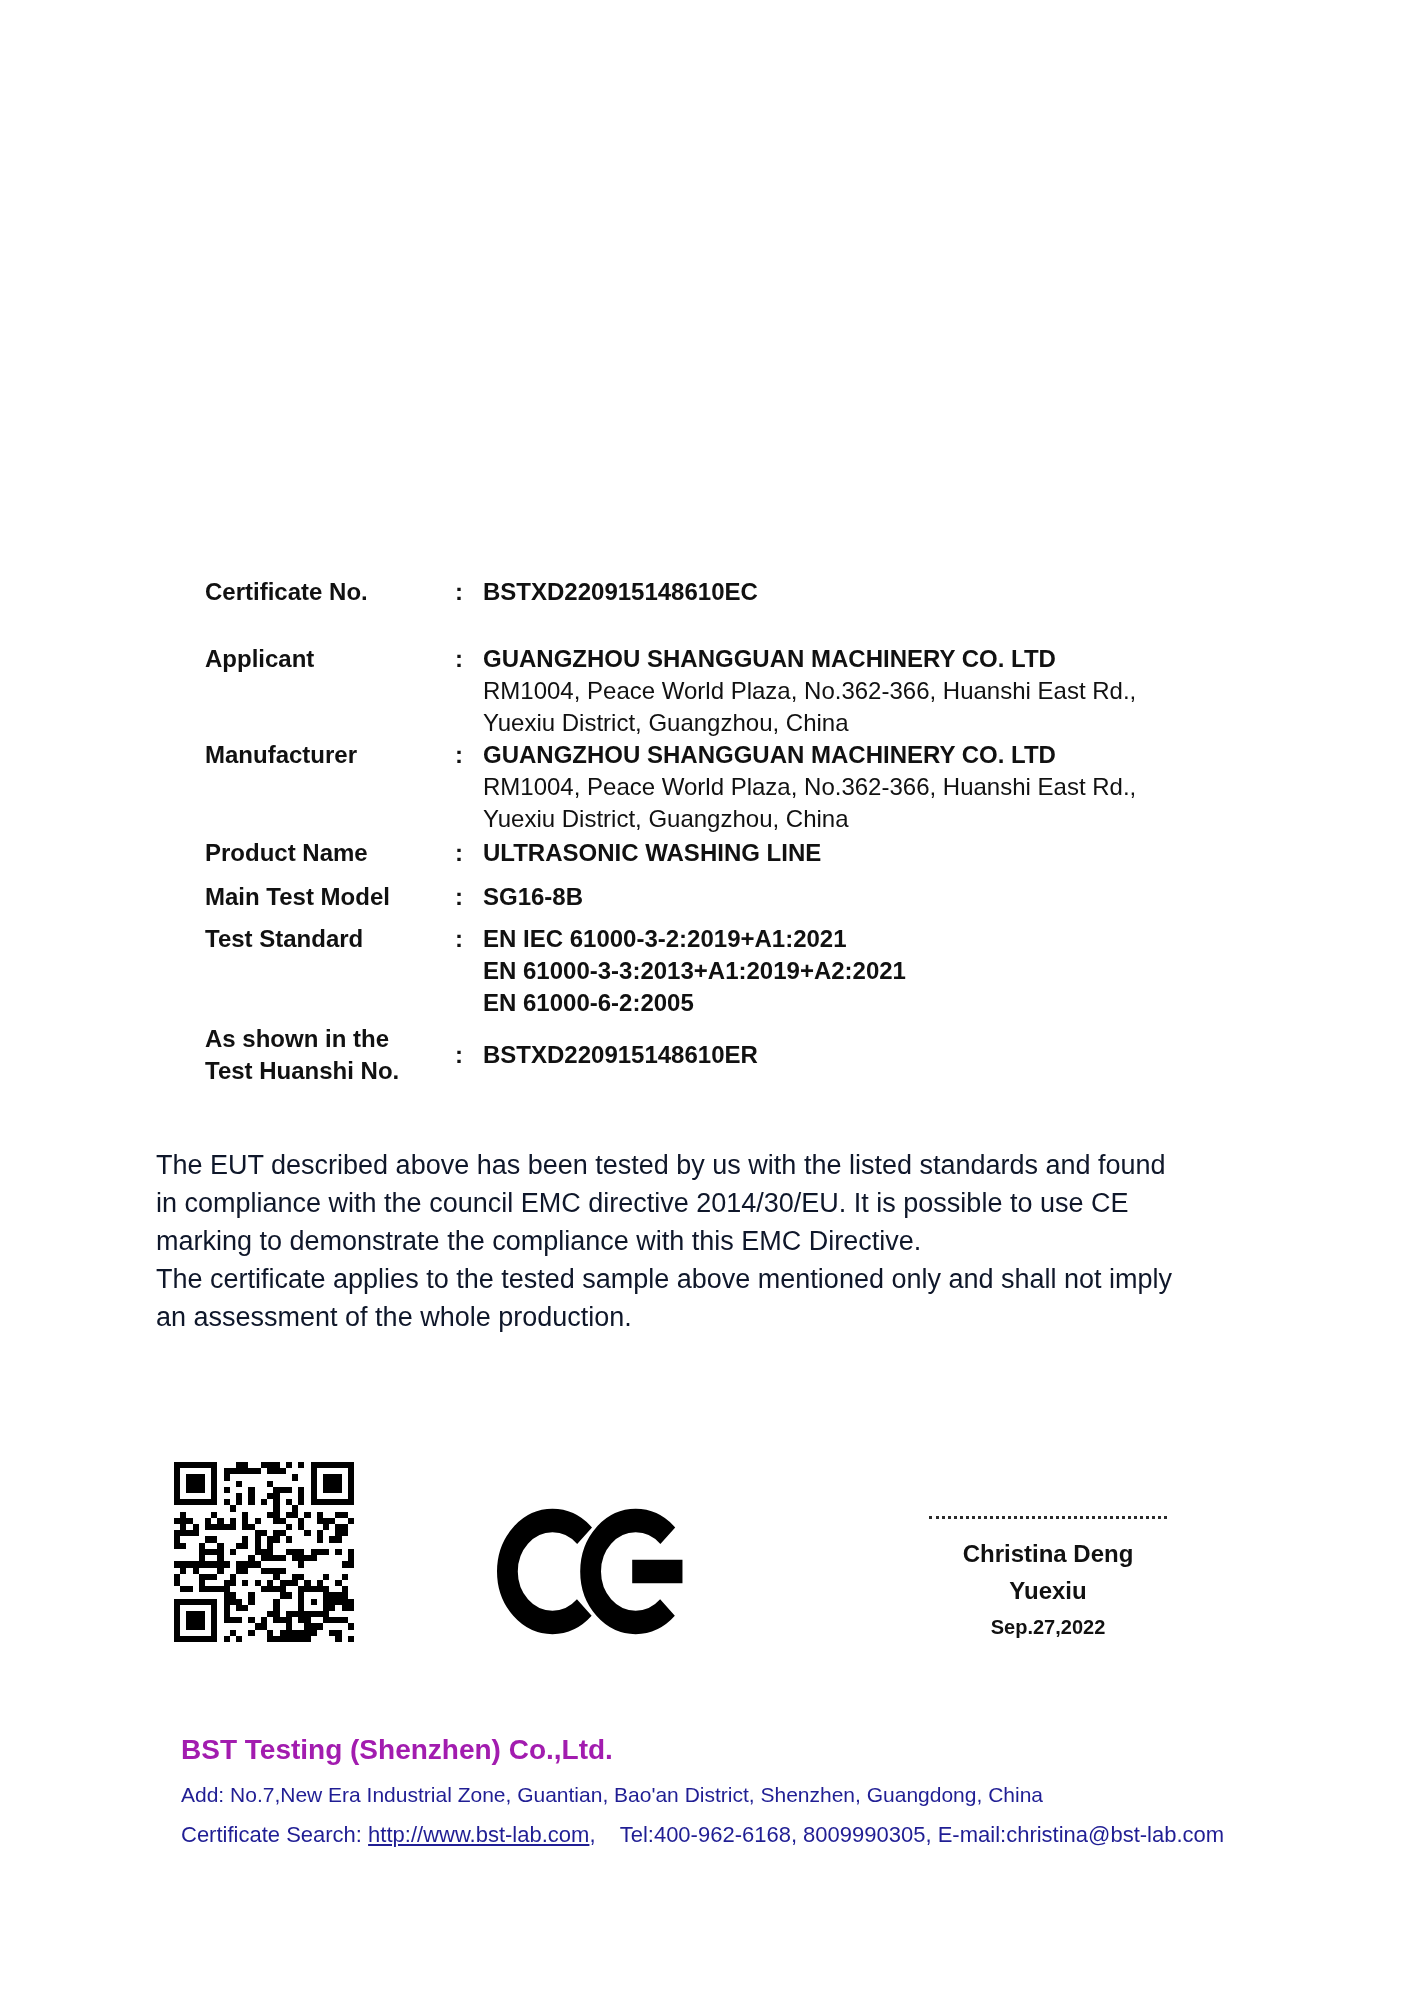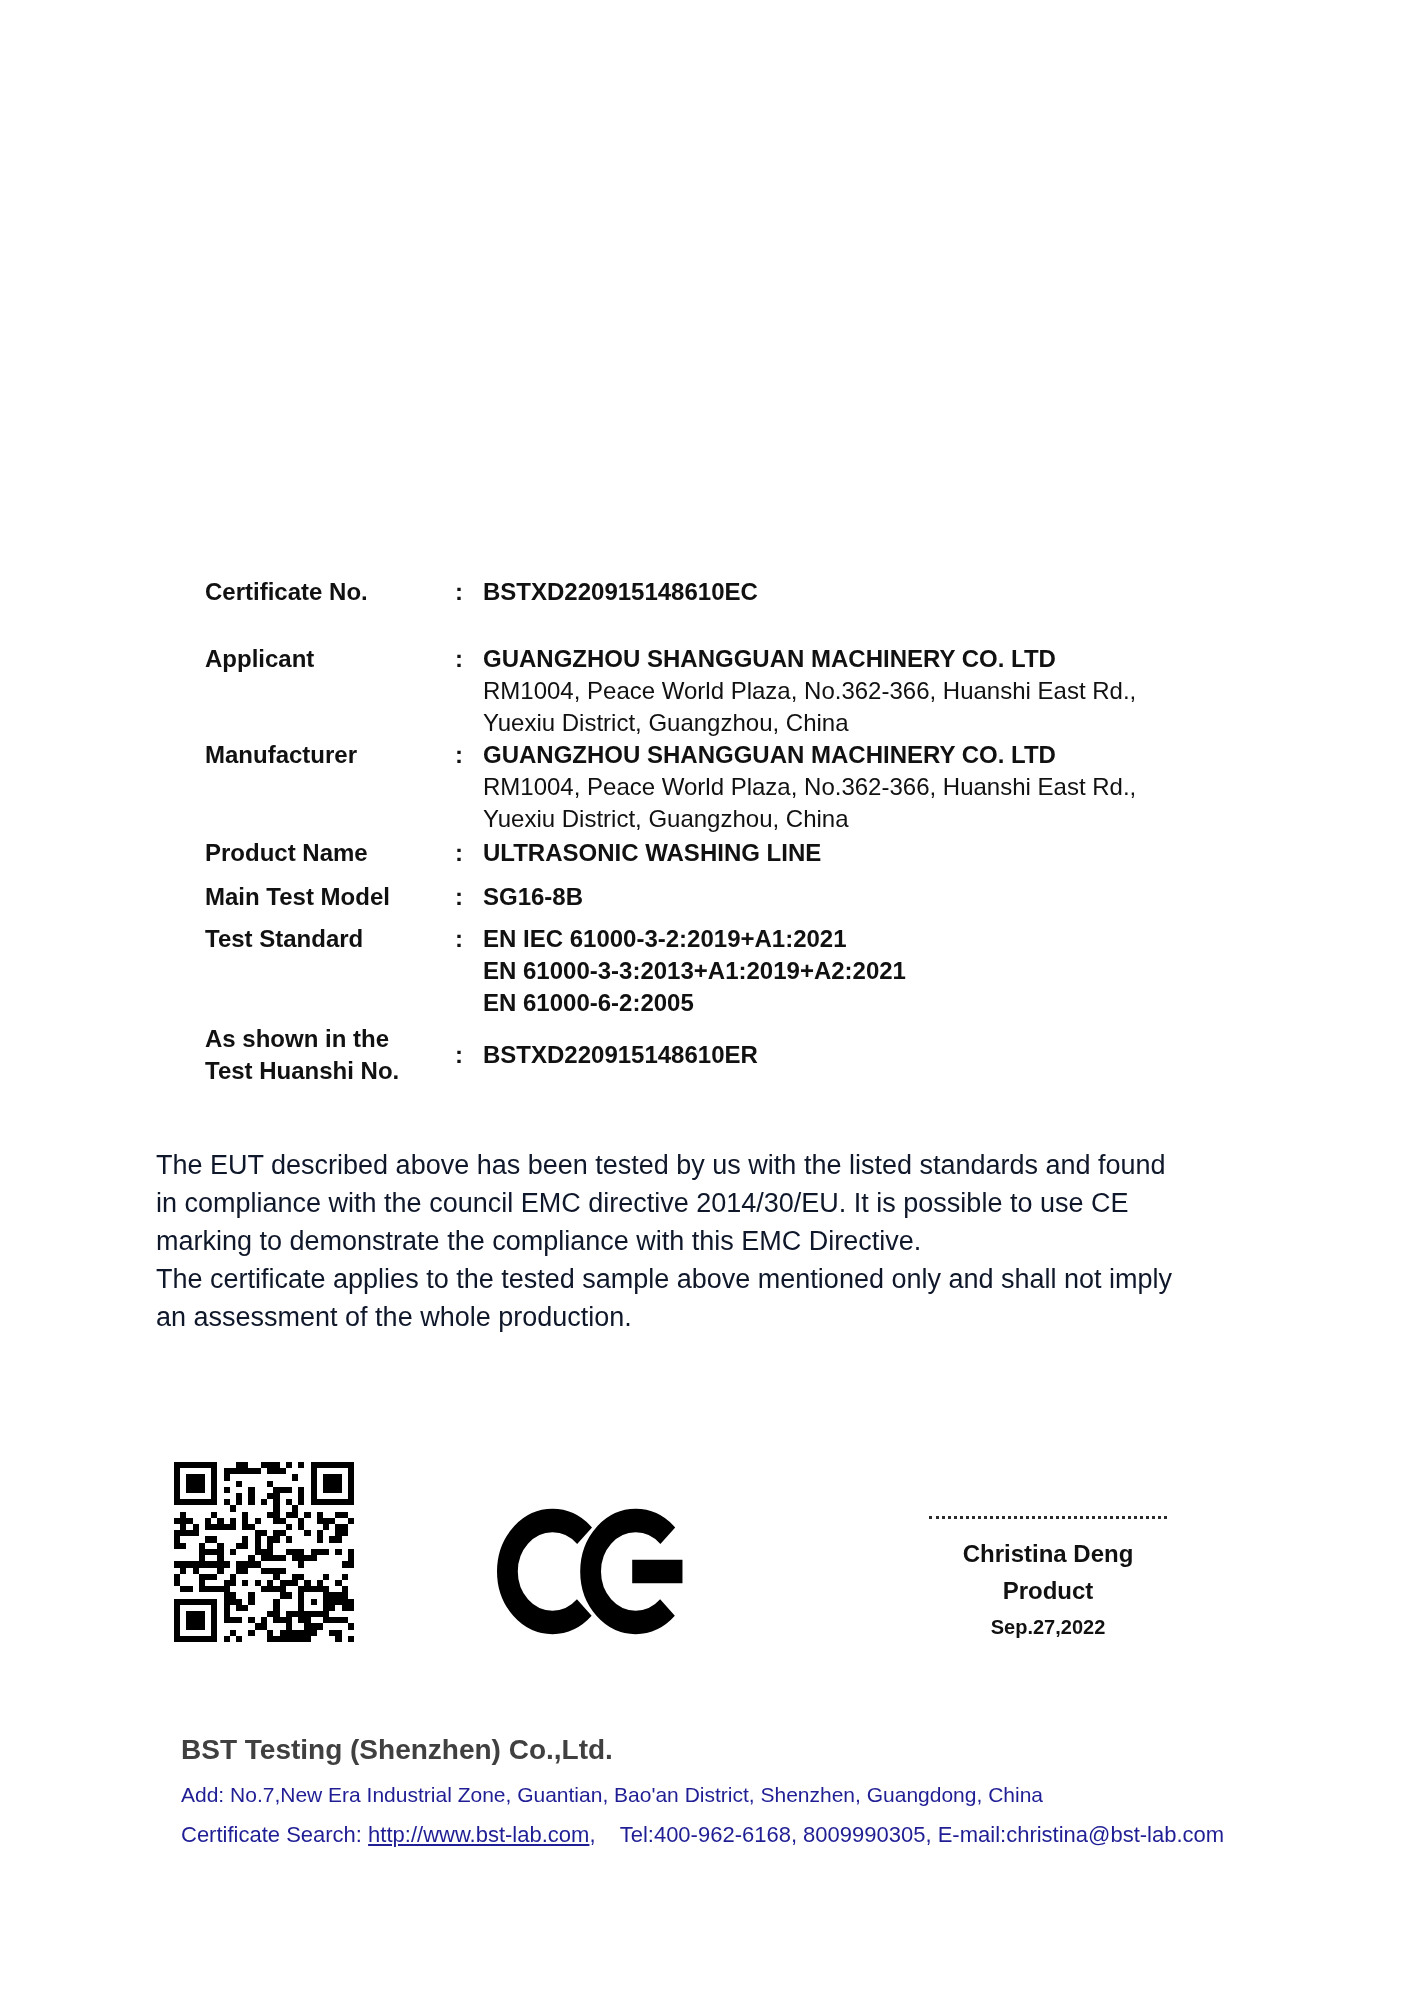--- a/index.html
+++ b/index.html
@@ -32,21 +32,21 @@
   
   .ce{position:absolute;left:497px;top:1503px;}
   
   .signature{position:absolute;left:918px;top:1516px;width:260px;text-align:center;}
   .sig-line{width:238px;margin:0 auto;border-top:3px dotted #2b2b2b;height:0;}
   .sig-name{margin-top:16px;font-weight:bold;font-size:24px;line-height:37px;}
   .sig-role{font-weight:bold;font-size:24px;line-height:37px;}
   .sig-date{font-weight:bold;font-size:20px;line-height:37px;}
   
   .footer{position:absolute;left:181px;top:1733px;width:1120px;}
-  .f-company{color:#404040;font-weight:bold;font-size:28px;line-height:34px;}
+  .f-company{color:#a21caf;font-weight:bold;font-size:28px;line-height:34px;}
   .f-address{color:#201e94;font-size:21px;line-height:26px;margin-top:15px;white-space:nowrap;}
   .f-search{color:#201e94;font-size:22px;line-height:28px;margin-top:13px;white-space:nowrap;}
   .f-search .url{text-decoration:underline;color:#201e94;}
   .f-search .contact{margin-left:18px;}
 </style>
 </head>
 <body>
 
 <div class="page">
 
@@ -135,21 +135,21 @@
 
   <svg class="ce" viewBox="0 0 225 140" width="195" height="137" preserveAspectRatio="none">
     <circle cx="64" cy="70" r="52" fill="none" stroke="#000000" stroke-width="24" stroke-dasharray="245 81.7" stroke-dashoffset="-40.85"></circle>
     <circle cx="160" cy="70" r="52" fill="none" stroke="#000000" stroke-width="24" stroke-dasharray="245 81.7" stroke-dashoffset="-40.85"></circle>
     <rect x="156" y="58" width="58" height="24" fill="#000000"></rect>
   </svg>
 
   <div class="signature">
     <div class="sig-line"></div>
     <div class="sig-name">Christina Deng</div>
-    <div class="sig-role">Product</div>
+    <div class="sig-role">Yuexiu</div>
     <div class="sig-date">Sep.27,2022</div>
   </div>
 
   <div class="footer">
     <div class="f-company">BST Testing (Shenzhen) Co.,Ltd.</div>
     <div class="f-address">Add: No.7,New Era Industrial Zone, Guantian, Bao'an District, Shenzhen, Guangdong, China</div>
     <div class="f-search">
       <span>Certificate Search:</span>
       <span> </span>
       <a class="url" href="#">http://www.bst-lab.com</a><span>,</span>

